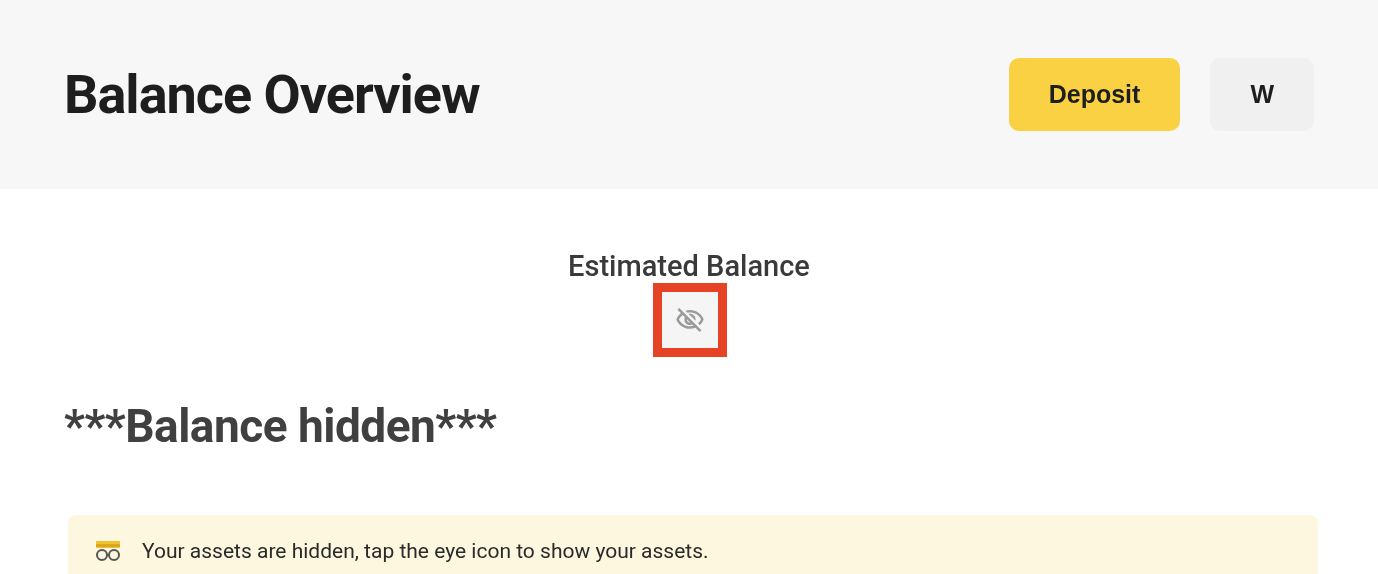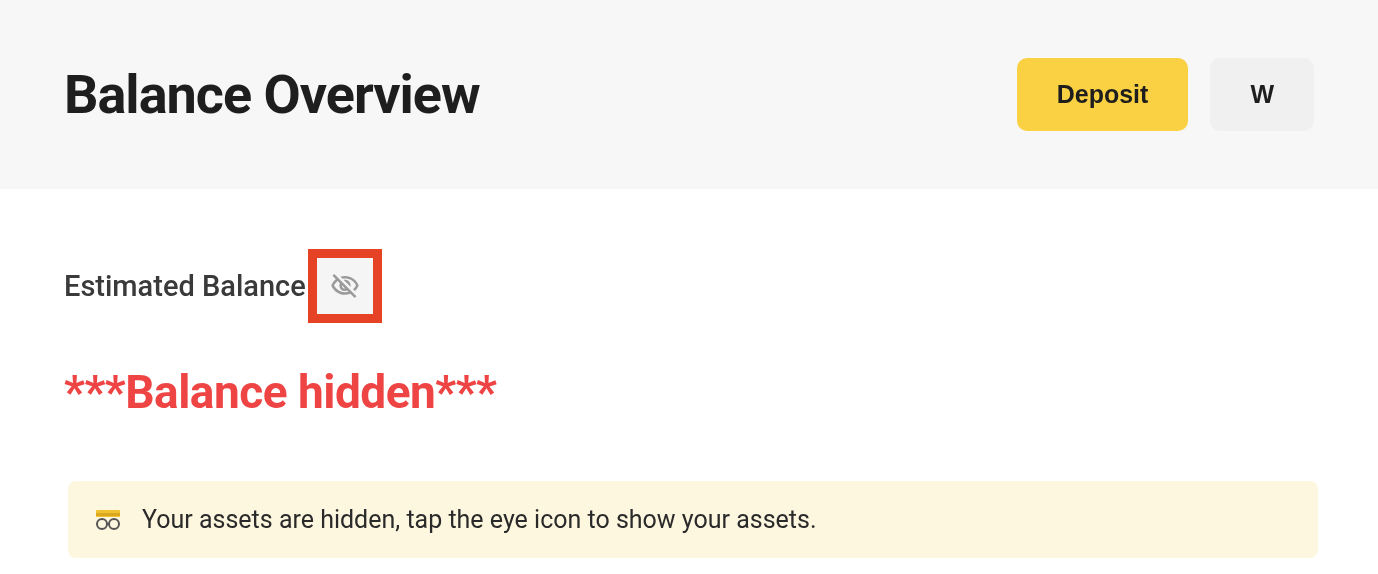--- a/index.html
+++ b/index.html
@@ -22,21 +22,21 @@
       justify-content: space-between;
     }
     .page-title {
       font-size: 54px;
       font-weight: 700;
       color: #1e1e1e;
       letter-spacing: -1px;
     }
     .header-buttons {
       display: flex;
-      gap: 22px;
+      gap: 30px;
     }
     .btn {
       font-size: 25px;
       font-weight: 600;
       padding: 22px 40px;
       border-radius: 10px;
       border: none;
       cursor: pointer;
       white-space: nowrap;
     }
@@ -49,20 +49,21 @@
       color: #1e1e1e;
     }
     .content {
       padding: 60px 64px 0 64px;
     }
     .balance-label-row {
       display: flex;
       align-items: center;
       gap: 0px;
       margin-bottom: 42px;
+      flex-direction: column;
     }
     .balance-label {
       font-size: 29px;
       font-weight: 500;
       color: #3a3a3a;
     }
     .eye-highlight {
       border: 9px solid #e64225;
       padding: 0;
       display: inline-flex;
@@ -81,21 +82,21 @@
       cursor: pointer;
     }
     .eye-icon {
       width: 30px;
       height: 30px;
       fill: #9a9a9a;
     }
     .balance-value {
       font-size: 46px;
       font-weight: 700;
-      color: #ef4444;
+      color: #404040;
       margin-bottom: 62px;
       letter-spacing: -0.5px;
     }
     .notice-bar {
       background: #fdf7e0;
       border-radius: 8px;
       padding: 24px 26px;
       display: flex;
       align-items: center;
       gap: 20px;
@@ -104,21 +105,21 @@
     }
     .notice-icon {
       display: inline-flex;
       align-items: center;
       justify-content: center;
       width: 28px;
       height: 24px;
       flex-shrink: 0;
     }
     .notice-text {
-      font-size: 25px;
+      font-size: 21px;
       color: #2a2a2a;
       font-weight: 400;
     }
   </style>
 </head>
 <body>
 
 <div class="header">
   <h1 class="page-title">Balance Overview</h1>
   <div class="header-buttons">

